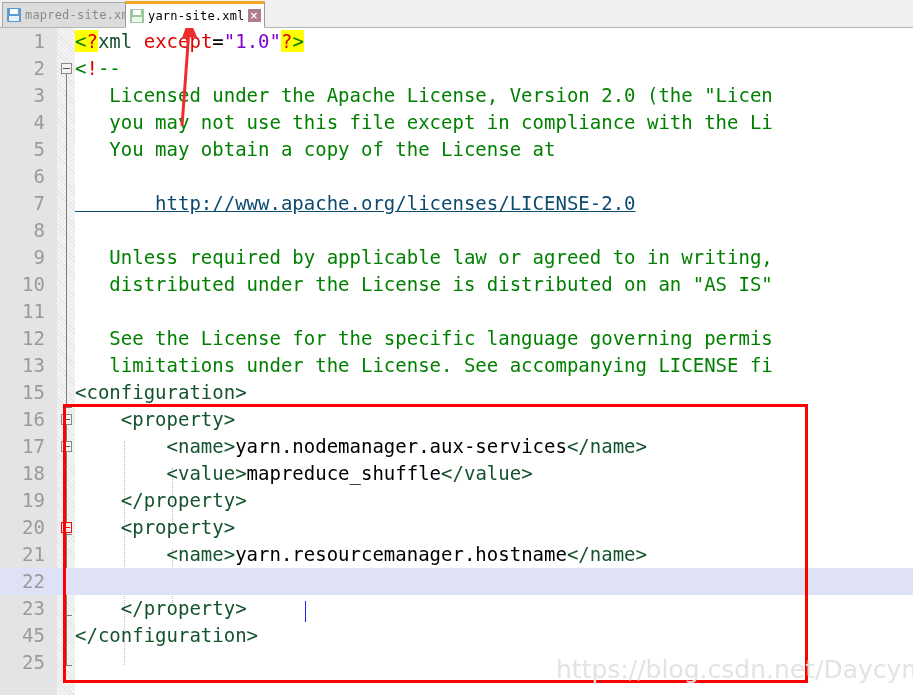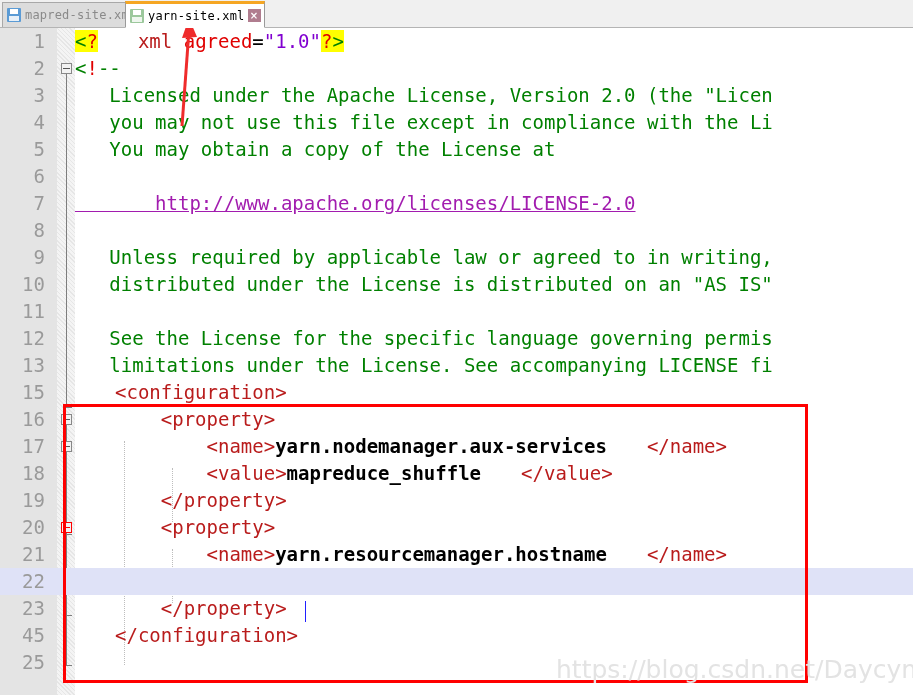--- a/index.html
+++ b/index.html
@@ -126,25 +126,25 @@
   .code {
     position: absolute; left: 75px; top: 0;
     font-family: "DejaVu Sans Mono", monospace;
     font-size: 19px;
     line-height: 27px;
     white-space: pre;
   }
 
   
   .c-green  { color: #008000; }
-  .c-blue   { color: #b91c1c; margin-left: 40px; }
+  .c-blue   { color: #14532d; }
   .c-red    { color: #e00000; }
   .c-purple { color: #8000d0; }
-  .c-black  { color: #000000; font-weight: bold; }
-  .c-url    { color: #a21caf; text-decoration: underline; }
+  .c-black  { color: #000000; font-weight: normal; }
+  .c-url    { color: #0c4a6e; text-decoration: underline; }
   .hlyellow { background: #ffff00; }
 
   
   .fold {
     position: absolute; left: 61px;
     width: 11px; height: 11px;
     top: 8px;
     box-sizing: border-box;
     border: 1px solid #888888;
     background: #f2f2f2;
@@ -239,21 +239,21 @@
   <div class="fold-end" style="top:587px;"></div>
 
   <div class="iguide" style="left:124px; top:413px; height:224px;"></div>
   <div class="iguide" style="left:172px; top:440px; height:54px;"></div>
   <div class="iguide" style="left:172px; top:521px; height:54px;"></div>
 
   <div class="lines">
 
     <div class="row">
       <span class="lno">1</span>
-      <span class="code"><span class="hlyellow"><span class="c-green">&lt;</span><span class="c-red">?</span></span><span class="c-blue">xml</span> <span class="c-red">agreed</span><span class="c-black" style="font-weight:normal">=</span><span class="c-purple">"1.0"</span><span class="hlyellow"><span class="c-red">?</span><span class="c-green">&gt;</span></span></span>
+      <span class="code"><span class="hlyellow"><span class="c-green">&lt;</span><span class="c-red">?</span></span><span class="c-blue">xml</span> <span class="c-red">except</span><span class="c-black" style="font-weight:normal">=</span><span class="c-purple">"1.0"</span><span class="hlyellow"><span class="c-red">?</span><span class="c-green">&gt;</span></span></span>
     </div>
 
     <div class="row">
       <span class="lno">2</span>
       <span class="code"><span class="c-green">&lt;</span><span class="c-red">!</span><span class="c-green">--</span></span>
     </div>
 
     <div class="row">
       <span class="lno">3</span>
       <span class="code c-green">   Licensed under the Apache License, Version 2.0 (the "Licen</span>

